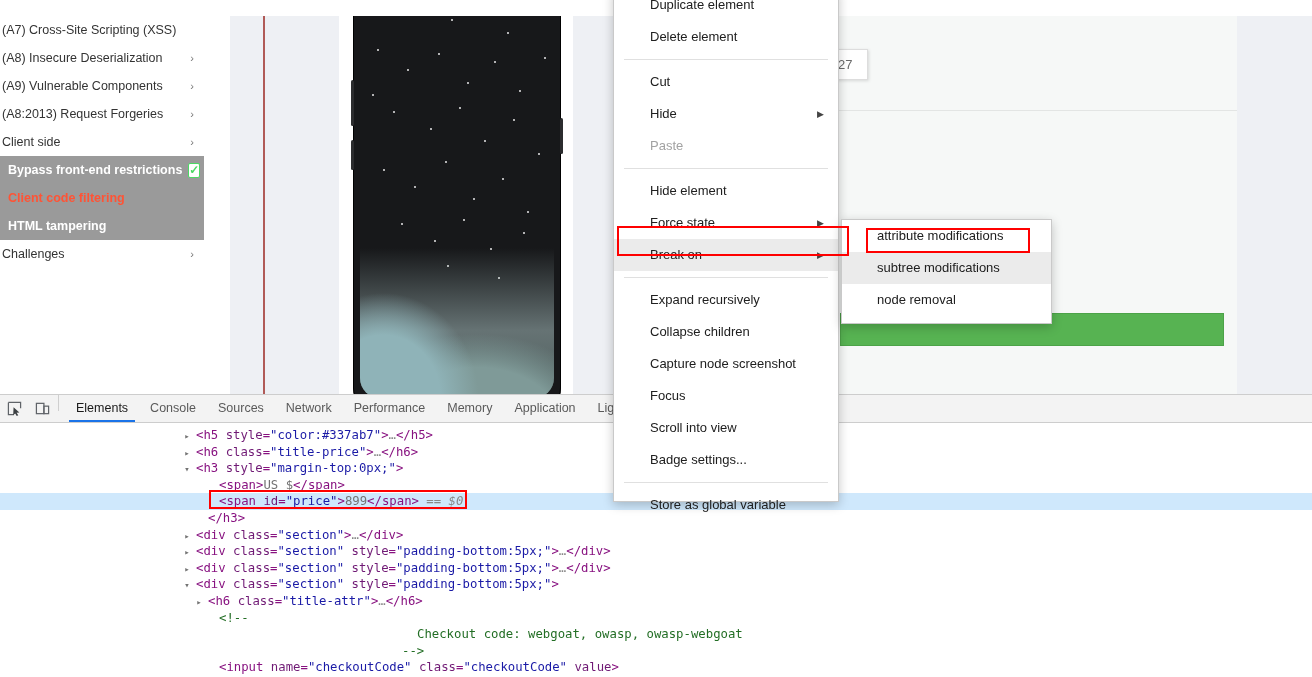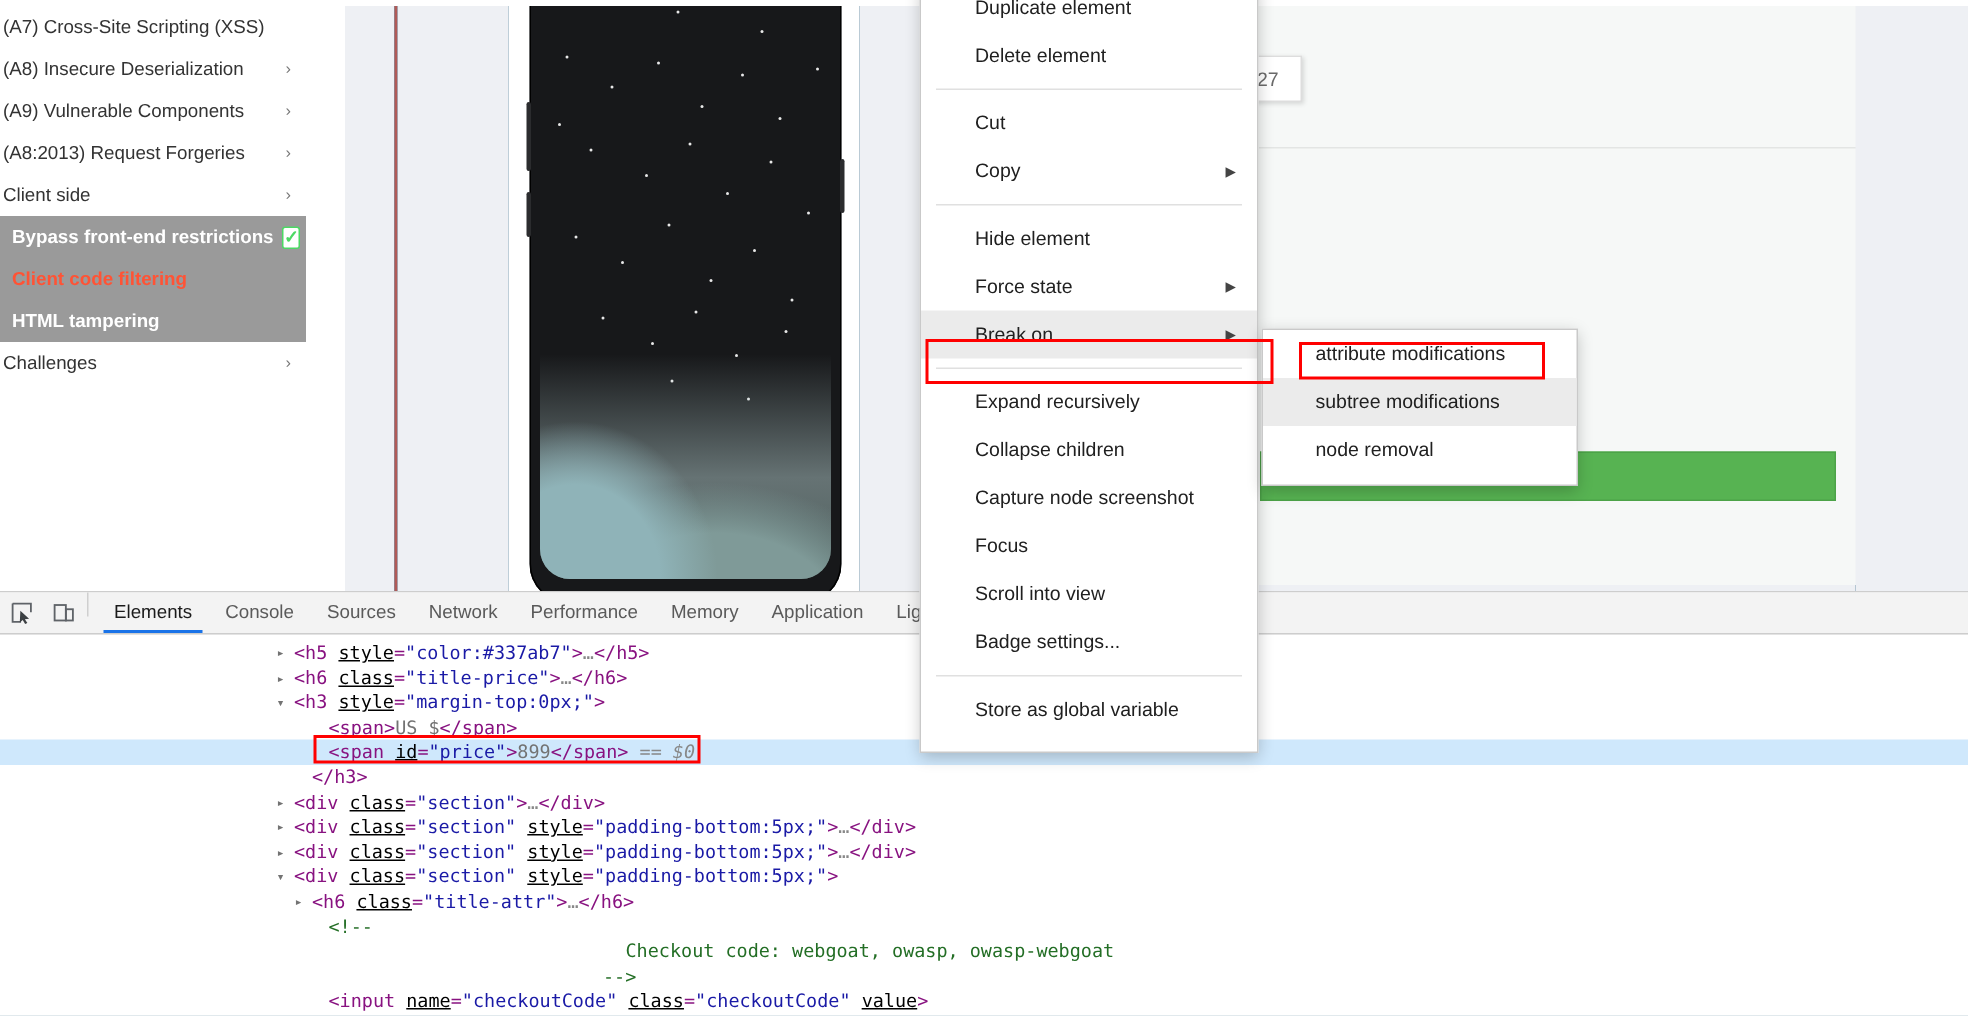--- a/index.html
+++ b/index.html
@@ -6,22 +6,22 @@
     margin: 0; padding: 0;
     width: 1312px; height: 677px;
     overflow: hidden;
     background: #ffffff;
     font-family: "Liberation Sans", sans-serif;
   }
   #root { position: relative; width: 1312px; height: 677px; }
 
   
   .page-area {
-    position: absolute; left: 0; top: 4px; width: 1312px; height: 394px;
-    background: #0c4a6e; overflow: hidden;
+    position: absolute; left: 0; top: 16px; width: 1312px; height: 394px;
+    background: #22c55e; overflow: hidden;
   }
 
   
   .nav-col {
     position: absolute; left: 0; top: 0; width: 204px; height: 394px;
     background: #ffffff;
   }
   .nav-item {
     position: relative;
     height: 28px;
@@ -164,21 +164,21 @@
     color: #333333;
     white-space: pre;
   }
   .dom-row { position: relative; height: 16.6px; padding-left: 0; }
   .dom-row.selected { background: #cfe8fc; }
   .arrow {
     position: absolute; width: 10px; text-align: center;
     font-size: 9px; color: #737373; top: 1px;
   }
   .tag   { color: #881280; }
-  .attr  { color: #000000; text-decoration: underline; }
+  .attr  { color: #701a75; }
   .val   { color: #1a1aa6; }
   .txt   { color: #737373; }
   .punct { color: #881280; }
   .ellip { color: #888888; }
   .refvar{ color: #888888; font-style: italic; }
   .comment { color: #236e25; }
 
   .hl-box {
     position: absolute;
     border: 2px solid #ff0000;
@@ -361,21 +361,22 @@
     <div class="dom-tree" id="dom-tree"><div class="dom-row"><span class="arrow" style="left: 182px;">▸</span><span style="margin-left: 196px;"><span class="punct">&lt;</span><span class="tag">h5</span><span class="txt"> </span><span class="attr">style</span><span class="punct">=</span><span class="val">"color:#337ab7"</span><span class="punct">&gt;</span><span class="ellip">…</span><span class="punct">&lt;/</span><span class="tag">h5</span><span class="punct">&gt;</span></span></div><div class="dom-row"><span class="arrow" style="left: 182px;">▸</span><span style="margin-left: 196px;"><span class="punct">&lt;</span><span class="tag">h6</span><span class="txt"> </span><span class="attr">class</span><span class="punct">=</span><span class="val">"title-price"</span><span class="punct">&gt;</span><span class="ellip">…</span><span class="punct">&lt;/</span><span class="tag">h6</span><span class="punct">&gt;</span></span></div><div class="dom-row"><span class="arrow" style="left: 182px;">▾</span><span style="margin-left: 196px;"><span class="punct">&lt;</span><span class="tag">h3</span><span class="txt"> </span><span class="attr">style</span><span class="punct">=</span><span class="val">"margin-top:0px;"</span><span class="punct">&gt;</span></span></div><div class="dom-row"><span style="margin-left: 219px;"><span class="punct">&lt;</span><span class="tag">span</span><span class="punct">&gt;</span><span class="txt">US $</span><span class="punct">&lt;/</span><span class="tag">span</span><span class="punct">&gt;</span></span></div><div class="dom-row selected"><span style="margin-left: 219px;"><span class="punct">&lt;</span><span class="tag">span</span><span class="txt"> </span><span class="attr">id</span><span class="punct">=</span><span class="val">"price"</span><span class="punct">&gt;</span><span class="txt">899</span><span class="punct">&lt;/</span><span class="tag">span</span><span class="punct">&gt;</span><span class="refvar"> == $0</span></span></div><div class="dom-row"><span style="margin-left: 208px;"><span class="punct">&lt;/</span><span class="tag">h3</span><span class="punct">&gt;</span></span></div><div class="dom-row"><span class="arrow" style="left: 182px;">▸</span><span style="margin-left: 196px;"><span class="punct">&lt;</span><span class="tag">div</span><span class="txt"> </span><span class="attr">class</span><span class="punct">=</span><span class="val">"section"</span><span class="punct">&gt;</span><span class="ellip">…</span><span class="punct">&lt;/</span><span class="tag">div</span><span class="punct">&gt;</span></span></div><div class="dom-row"><span class="arrow" style="left: 182px;">▸</span><span style="margin-left: 196px;"><span class="punct">&lt;</span><span class="tag">div</span><span class="txt"> </span><span class="attr">class</span><span class="punct">=</span><span class="val">"section"</span><span class="txt"> </span><span class="attr">style</span><span class="punct">=</span><span class="val">"padding-bottom:5px;"</span><span class="punct">&gt;</span><span class="ellip">…</span><span class="punct">&lt;/</span><span class="tag">div</span><span class="punct">&gt;</span></span></div><div class="dom-row"><span class="arrow" style="left: 182px;">▸</span><span style="margin-left: 196px;"><span class="punct">&lt;</span><span class="tag">div</span><span class="txt"> </span><span class="attr">class</span><span class="punct">=</span><span class="val">"section"</span><span class="txt"> </span><span class="attr">style</span><span class="punct">=</span><span class="val">"padding-bottom:5px;"</span><span class="punct">&gt;</span><span class="ellip">…</span><span class="punct">&lt;/</span><span class="tag">div</span><span class="punct">&gt;</span></span></div><div class="dom-row"><span class="arrow" style="left: 182px;">▾</span><span style="margin-left: 196px;"><span class="punct">&lt;</span><span class="tag">div</span><span class="txt"> </span><span class="attr">class</span><span class="punct">=</span><span class="val">"section"</span><span class="txt"> </span><span class="attr">style</span><span class="punct">=</span><span class="val">"padding-bottom:5px;"</span><span class="punct">&gt;</span></span></div><div class="dom-row"><span class="arrow" style="left: 194px;">▸</span><span style="margin-left: 208px;"><span class="punct">&lt;</span><span class="tag">h6</span><span class="txt"> </span><span class="attr">class</span><span class="punct">=</span><span class="val">"title-attr"</span><span class="punct">&gt;</span><span class="ellip">…</span><span class="punct">&lt;/</span><span class="tag">h6</span><span class="punct">&gt;</span></span></div><div class="dom-row"><span style="margin-left: 219px;"><span class="comment">&lt;!--</span></span></div><div class="dom-row"><span style="margin-left: 417px;"><span class="comment">Checkout code: webgoat, owasp, owasp-webgoat</span></span></div><div class="dom-row"><span style="margin-left: 402px;"><span class="comment">--&gt;</span></span></div><div class="dom-row"><span style="margin-left: 219px;"><span class="punct">&lt;</span><span class="tag">input</span><span class="txt"> </span><span class="attr">name</span><span class="punct">=</span><span class="val">"checkoutCode"</span><span class="txt"> </span><span class="attr">class</span><span class="punct">=</span><span class="val">"checkoutCode"</span><span class="txt"> </span><span class="attr">value</span><span class="punct">&gt;</span></span></div></div>
 
     <div class="hl-box" style="left:209px; top:95px; width:258px; height:19px;"></div>
   </div>
 
   <div class="ctx-menu" id="ctx-menu">
       <div class="ctx-item"><span>Duplicate element</span></div>
       <div class="ctx-item"><span>Delete element</span></div>
       <div class="ctx-div"></div>
       <div class="ctx-item"><span>Cut</span></div>
-      <div class="ctx-item"><span>Copy</span><span class="sub-arrow">▶</span></div>
+      <div class="ctx-item"><span>Hide</span><span class="sub-arrow">▶</span></div>
+      <div class="ctx-item disabled"><span>Paste</span></div>
       <div class="ctx-div"></div>
       <div class="ctx-item"><span>Hide element</span></div>
       <div class="ctx-item"><span>Force state</span><span class="sub-arrow">▶</span></div>
       <div class="ctx-item hover"><span>Break on</span><span class="sub-arrow">▶</span></div>
       <div class="ctx-div"></div>
       <div class="ctx-item"><span>Expand recursively</span></div>
       <div class="ctx-item"><span>Collapse children</span></div>
       <div class="ctx-item"><span>Capture node screenshot</span></div>
       <div class="ctx-item"><span>Focus</span></div>
       <div class="ctx-item"><span>Scroll into view</span></div>

